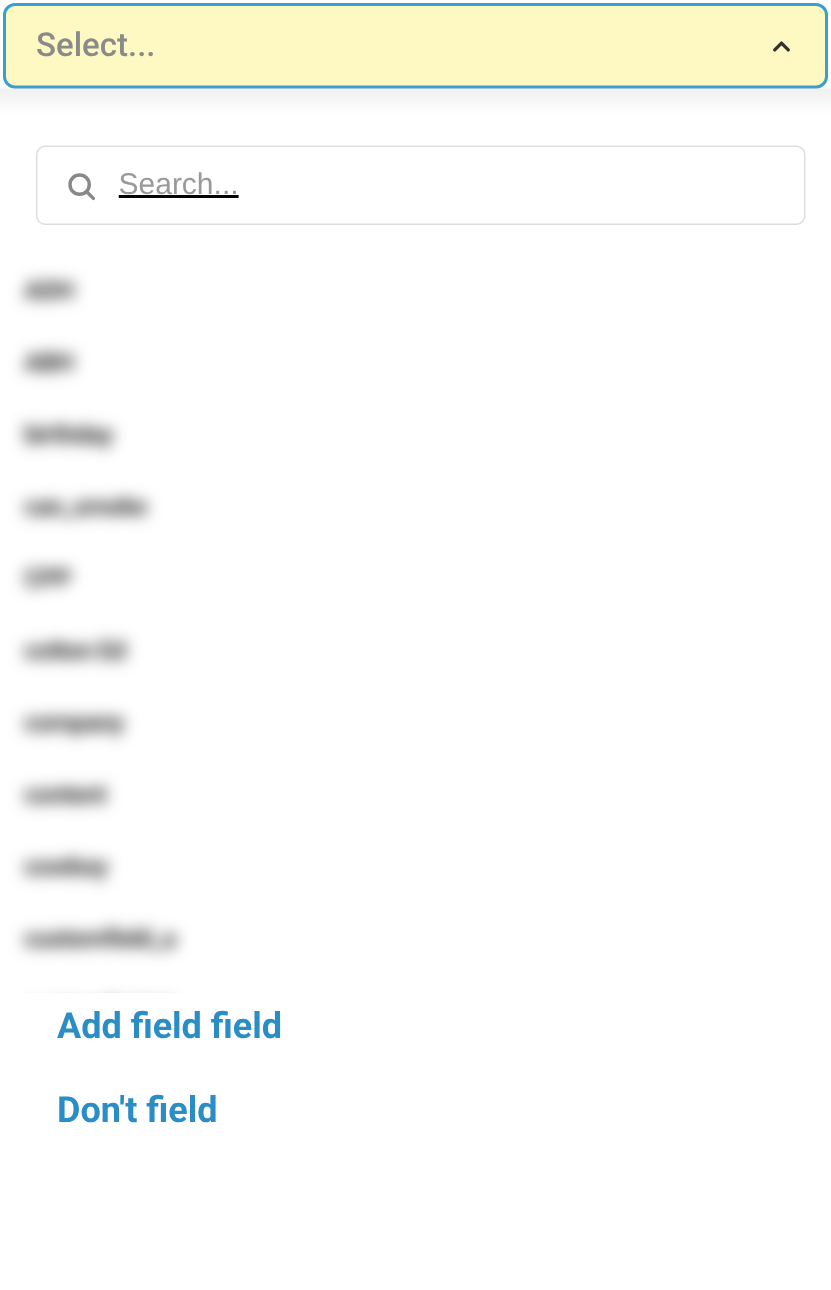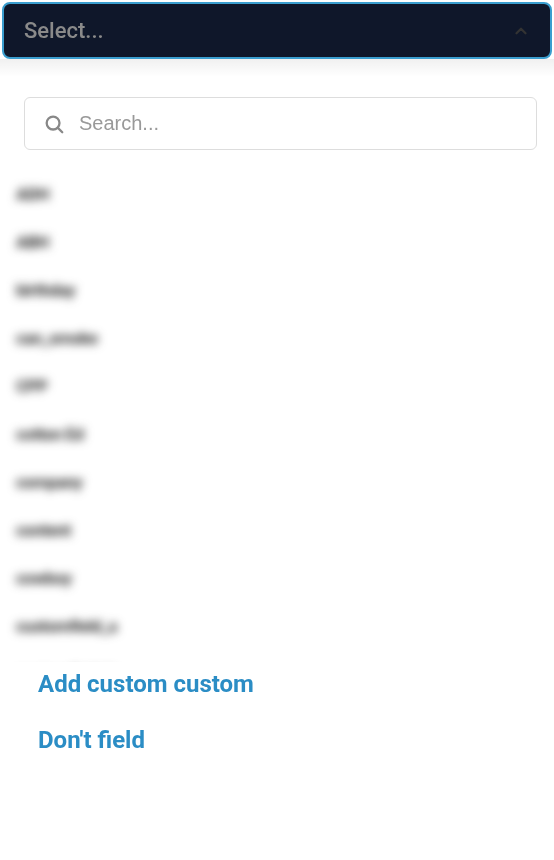--- a/index.html
+++ b/index.html
@@ -16,39 +16,40 @@
       position: relative;
     }
     .select-header {
       border: 2px solid #3a9ecf;
       border-radius: 8px;
       padding: 14px 20px;
       display: flex;
       justify-content: space-between;
       align-items: center;
       margin: 2px 2px 0 2px;
-      background: #0f172a;
+      background: #fef9c3;
     }
     .select-placeholder {
       color: #8a8a8a;
       font-size: 22px;
       font-weight: 500;
     }
     .chevron {
       color: #333;
       display: flex;
       align-items: center;
     }
     .dropdown-shadow {
       height: 18px;
       background: linear-gradient(to bottom, rgba(0,0,0,0.06), rgba(0,0,0,0));
       margin-top: 0;
     }
     .search-container {
       padding: 20px 17px 12px 24px;
+      text-decoration: underline;
     }
     .search-box {
       border: 1px solid #ddd;
       border-radius: 6px;
       padding: 14px 18px;
       display: flex;
       align-items: center;
       gap: 14px;
       background: #fff;
     }
@@ -151,15 +152,15 @@
     <div class="option-item">cotton Ed</div>
     <div class="option-item">company</div>
     <div class="option-item">content</div>
     <div class="option-item">cowboy</div>
     <div class="option-item">customfield_a</div>
     <div class="option-item">customfield_b</div>
   </div>
 </div>
 
 <div class="footer-actions">
-  <span class="action-link">Add custom custom</span>
+  <span class="action-link">Add field field</span>
   <span class="action-link">Don't field</span>
 </div>
 
 </body></html>

